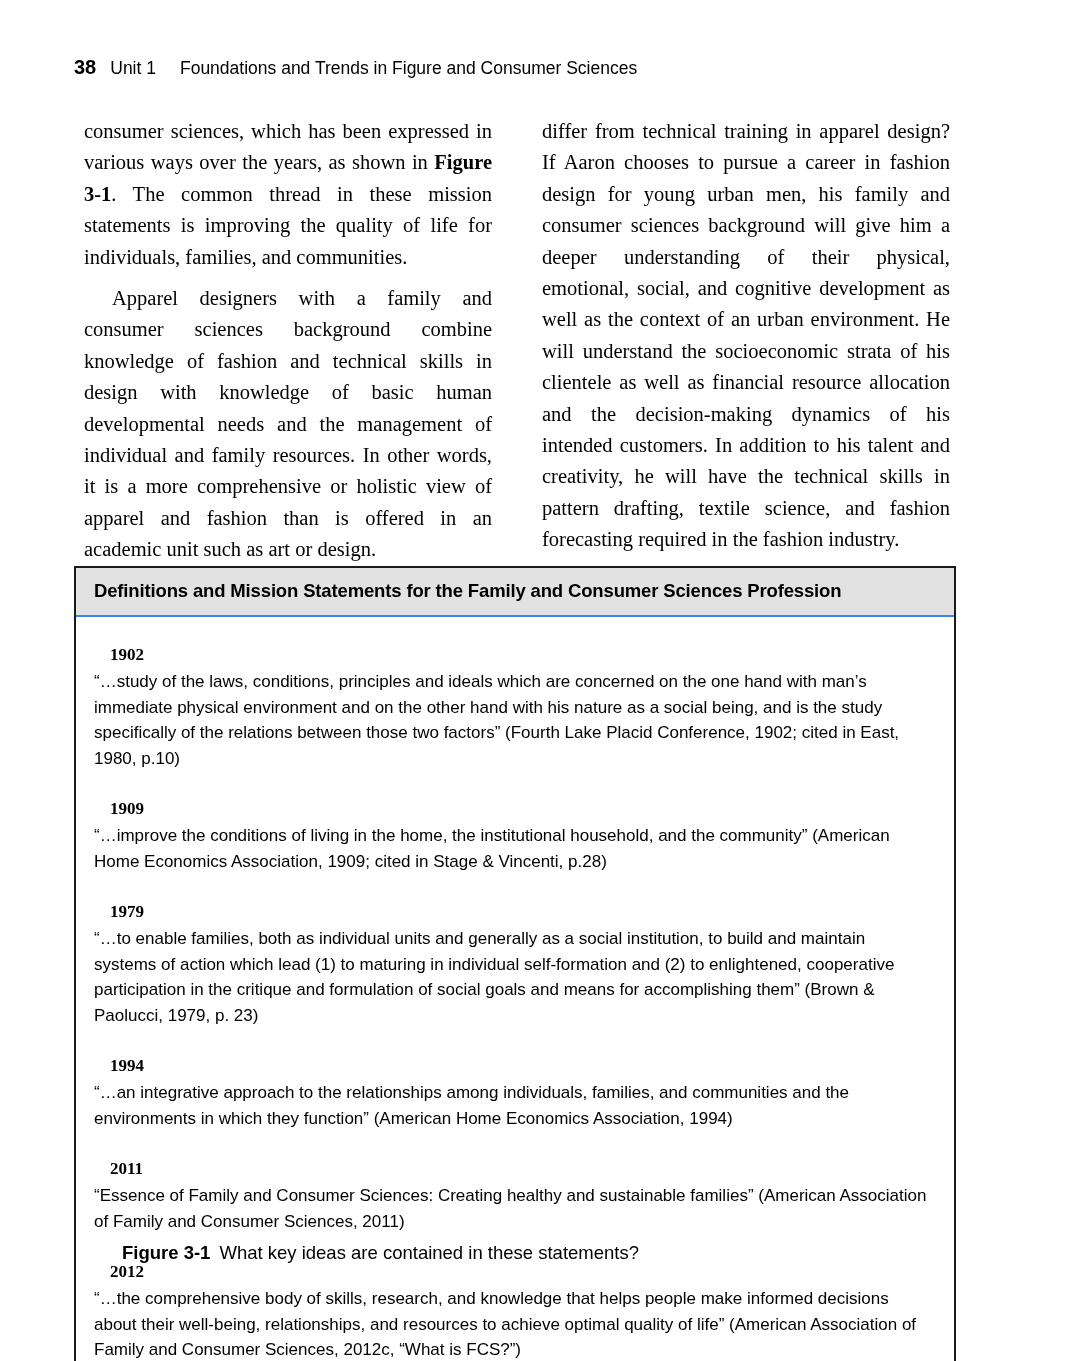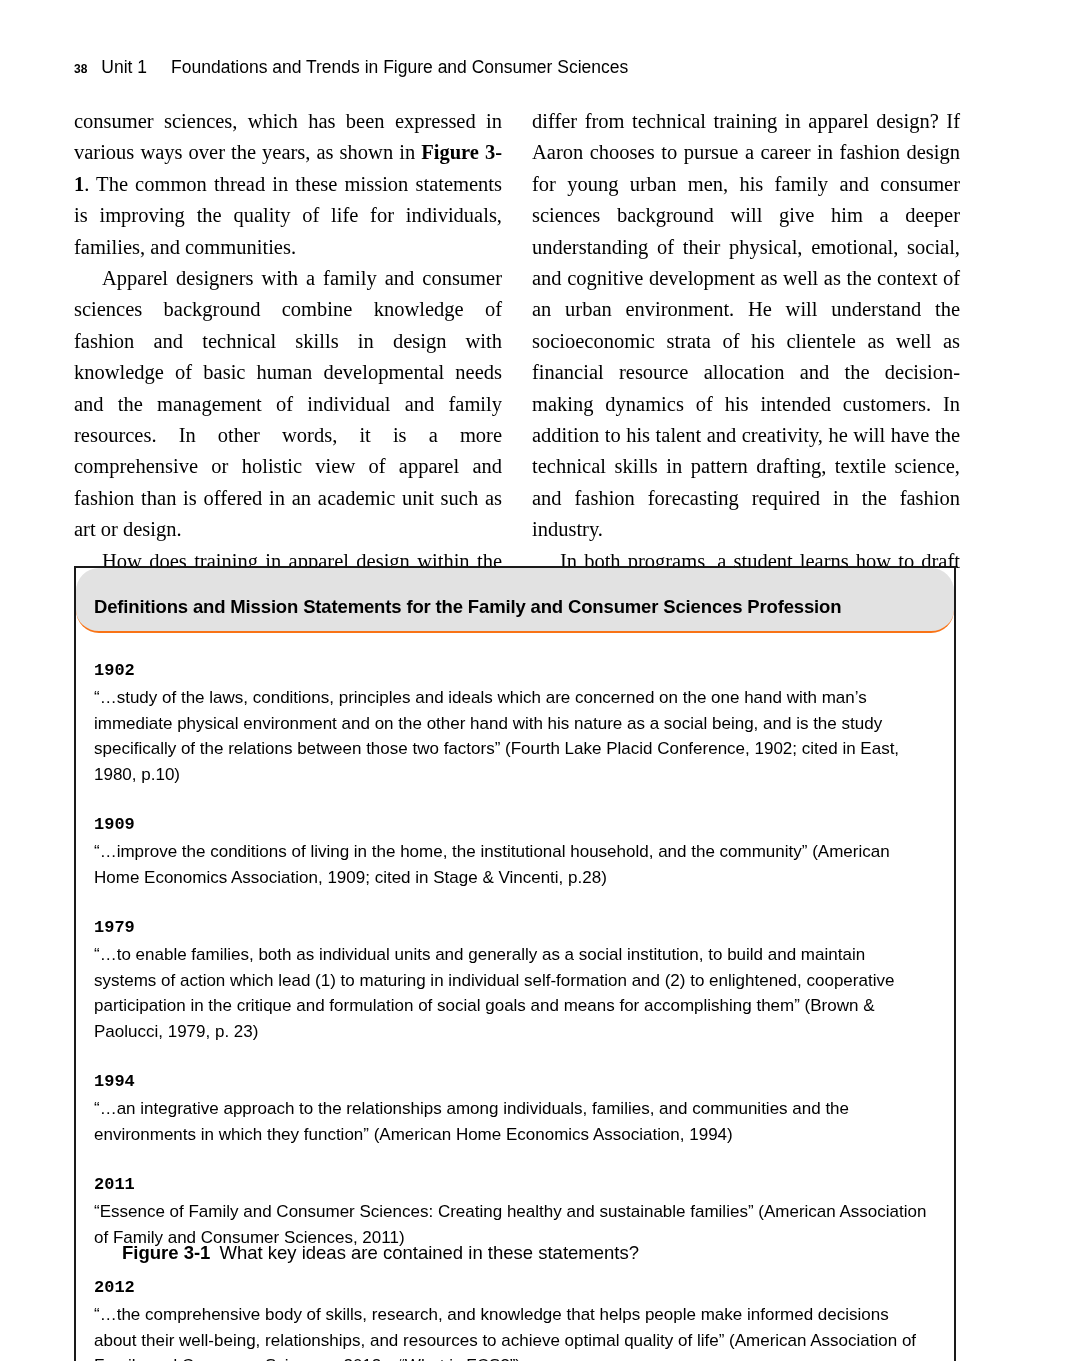--- a/index.html
+++ b/index.html
@@ -22,41 +22,41 @@
     left: 74px;
     top: 56px;
     width: 886px;
     font-family: "Liberation Sans", sans-serif;
     font-size: 17.5px;
     line-height: 22px;
     white-space: nowrap;
   }
   .page-header .folio {
     font-weight: bold;
-    font-size: 12px;
+    font-size: 20px;
     margin-right: 14px;
   }
   .page-header .unit {
     margin-right: 24px;
   }
 
   
   .body-columns {
     position: absolute;
     left: 74px;
     top: 106px;
     width: 886px;
     display: flex;
     gap: 30px;
   }
   .col {
     width: 428px;
   }
   .col p {
-    margin: 0;
+    margin: 10px;
     text-align: justify;
     font-size: 20.5px;
     line-height: 31.4px;
     hyphens: none;
     font-family: "Liberation Serif", serif;
   }
   .col p.indent {
     text-indent: 28px;
   }
   .col p + p {
@@ -71,45 +71,45 @@
     position: absolute;
     left: 74px;
     top: 566px;
     width: 882px;
     border: 2px solid #1a1a1a;
     box-sizing: border-box;
     background: #ffffff;
   }
   .figure-box-title {
     background: #e2e2e2;
-    border-bottom: 2px solid #f97316;
+    border-bottom: 2px solid #3b82f6;
     font-family: "Liberation Sans", sans-serif;
     font-weight: bold;
     font-size: 18.5px;
     line-height: 22px;
-    padding: 28px 16px 13px 18px;
+    padding: 12px 16px 13px 18px;
     white-space: nowrap;
     letter-spacing: -0.15px;
-    border-radius: 23px;
   }
   .figure-box-body {
     padding: 26px 22px 34px 18px;
   }
   .entry {
     margin-bottom: 26px;
   }
   .entry:last-child {
     margin-bottom: 0;
   }
   .entry-year {
-    font-family: Liberation Mono, monospace;
+    font-family: Liberation Serif, serif;
     font-weight: bold;
     font-size: 17px;
     line-height: 24px;
     margin-bottom: 2px;
+    margin-left: 16px;
   }
   .entry-text {
     font-family: "Liberation Sans", sans-serif;
     font-size: 17px;
     line-height: 25.5px;
     text-align: left;
   }
 
   
   .figure-caption {

